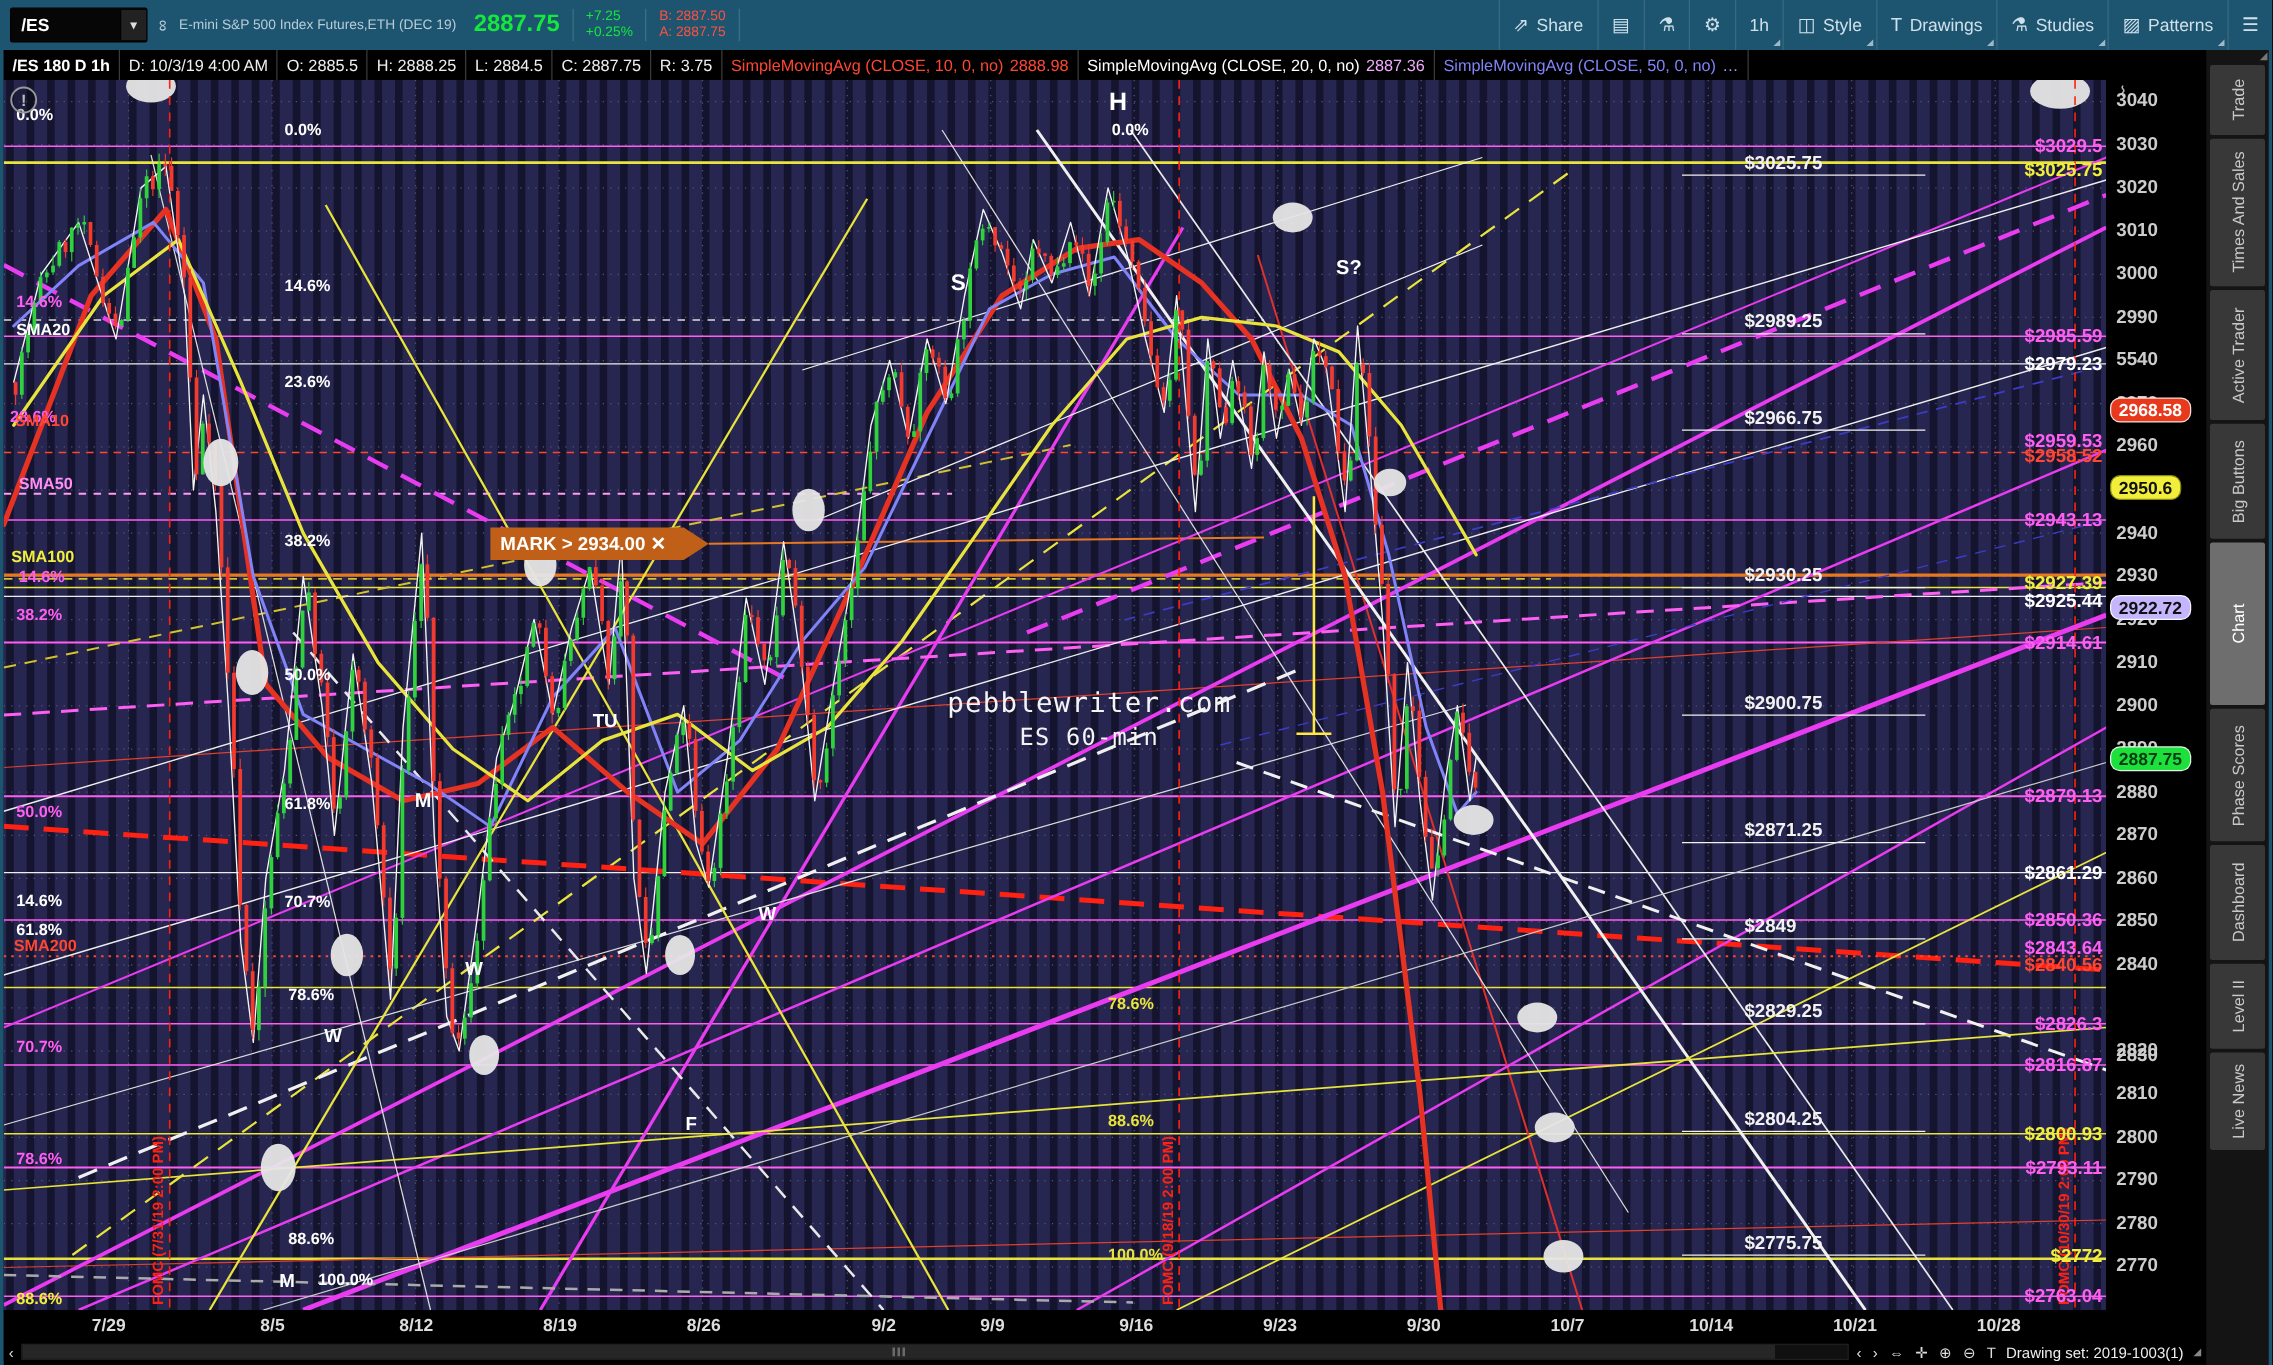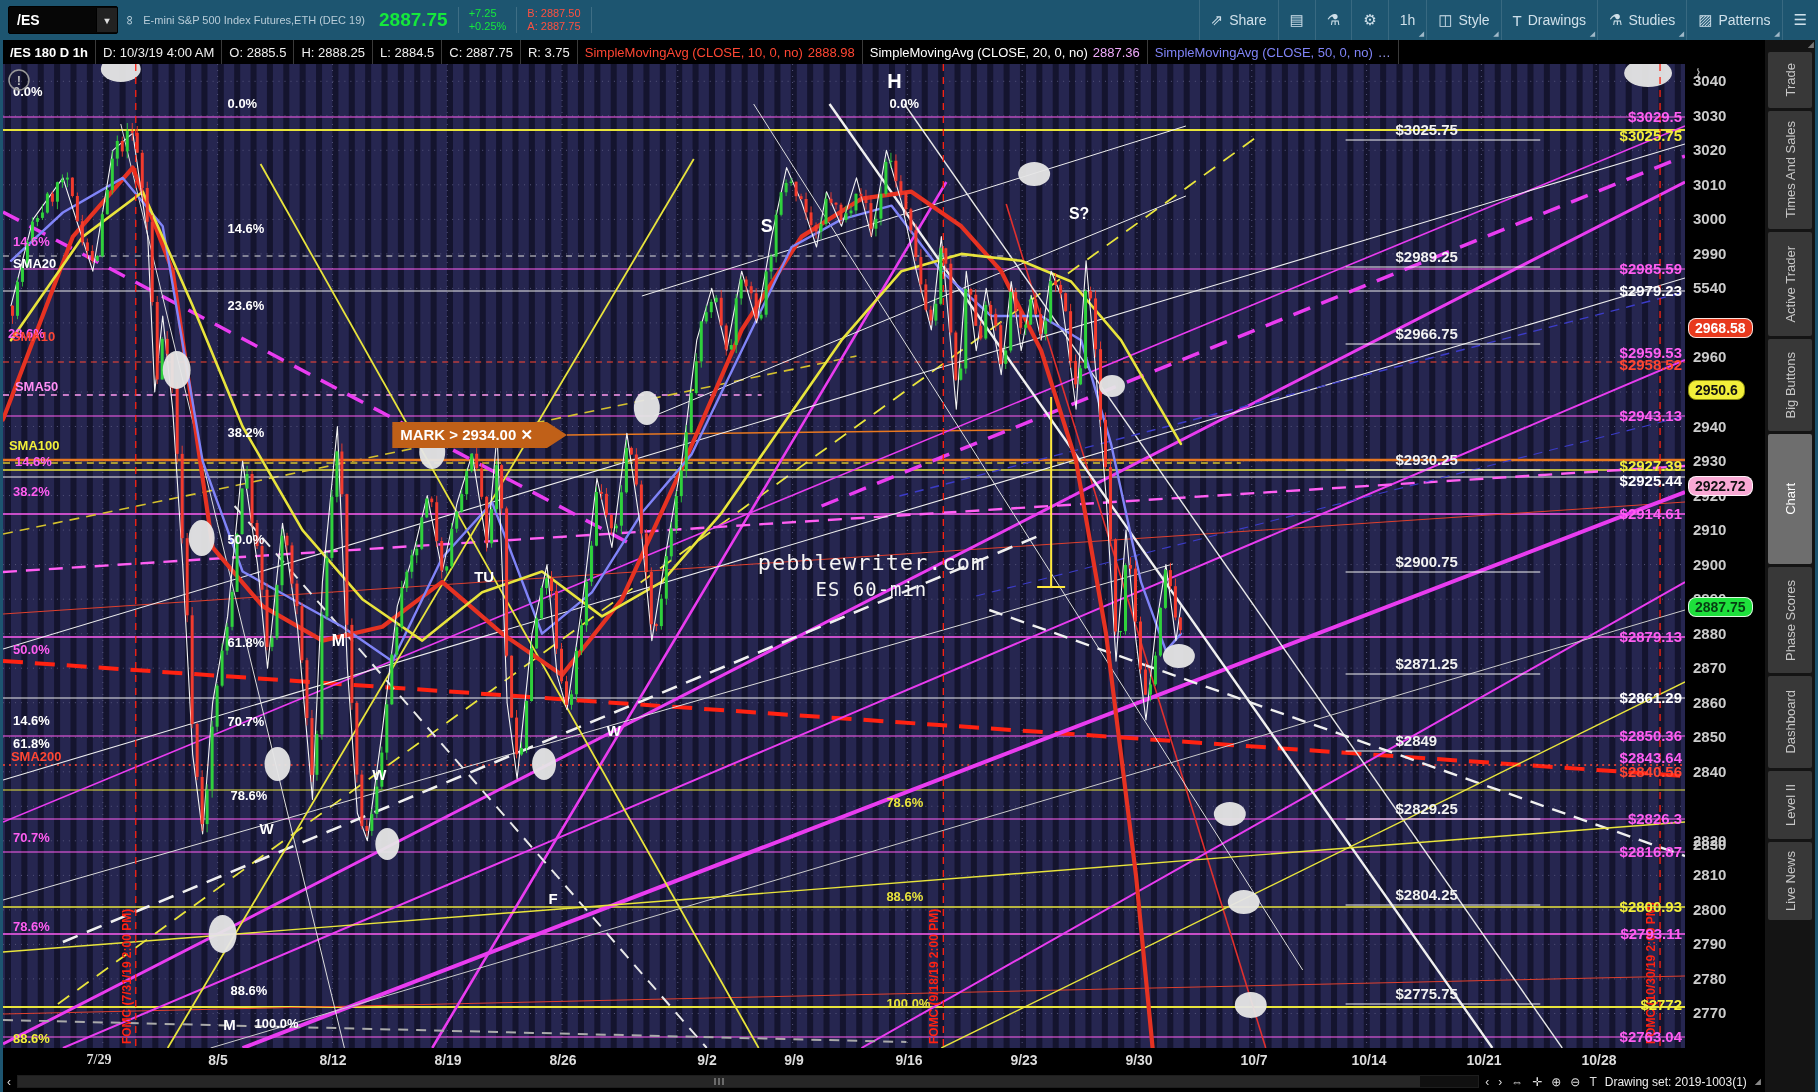--- a/index.html
+++ b/index.html
@@ -1011,27 +1011,27 @@
             <span class="ytick" style="top: 698.789px;">2840</span>
             <span class="ytick" style="top: 772px; text-align: center;">2830</span>
             <span class="ytick" style="top: 767.842px;">2820</span>
             <span class="ytick" style="top: 802.368px;">2810</span>
             <span class="ytick" style="top: 836.895px;">2800</span>
             <span class="ytick" style="top: 871.421px;">2790</span>
             <span class="ytick" style="top: 905.947px;">2780</span>
             <span class="ytick" style="top: 940.474px;">2770</span>
             <span class="ybubble" style="top: 253.85px; background: rgb(232, 57, 29); color: rgb(255, 255, 255);">2968.58</span>
             <span class="ybubble" style="top: 315.928px; background: rgb(242, 239, 58); color: rgb(17, 17, 17); border: 1px solid rgb(138, 138, 16);">2950.6</span>
-            <span class="ybubble" style="top: 412.188px; background: #f9a8d4; color: rgb(17, 17, 17);">2922.72</span>
+            <span class="ybubble" style="top: 412.188px; background: #c4b5fd; color: rgb(17, 17, 17);">2922.72</span>
             <span class="ybubble" style="top: 532.926px; background: rgb(30, 224, 60); color: rgb(6, 61, 18);">2887.75</span>
           </div>
       </div>
 
       <div class="xaxis" id="xaxis">
-          <span class="xlab" style="left: 96px; font-family: Liberation Serif, serif;">7/29</span>
+          <span class="xlab" style="left: 84px;">7/29</span>
           <span class="xlab" style="left: 215px;">8/5</span>
           <span class="xlab" style="left: 330px;">8/12</span>
           <span class="xlab" style="left: 445px;">8/19</span>
           <span class="xlab" style="left: 560px;">8/26</span>
           <span class="xlab" style="left: 676px; margin-left: 28px;">9/2</span>
           <span class="xlab" style="left: 791px;">9/9</span>
           <span class="xlab" style="left: 906px;">9/16</span>
           <span class="xlab" style="left: 1021px;">9/23</span>
           <span class="xlab" style="left: 1136px;">9/30</span>
           <span class="xlab" style="left: 1251px;">10/7</span>

